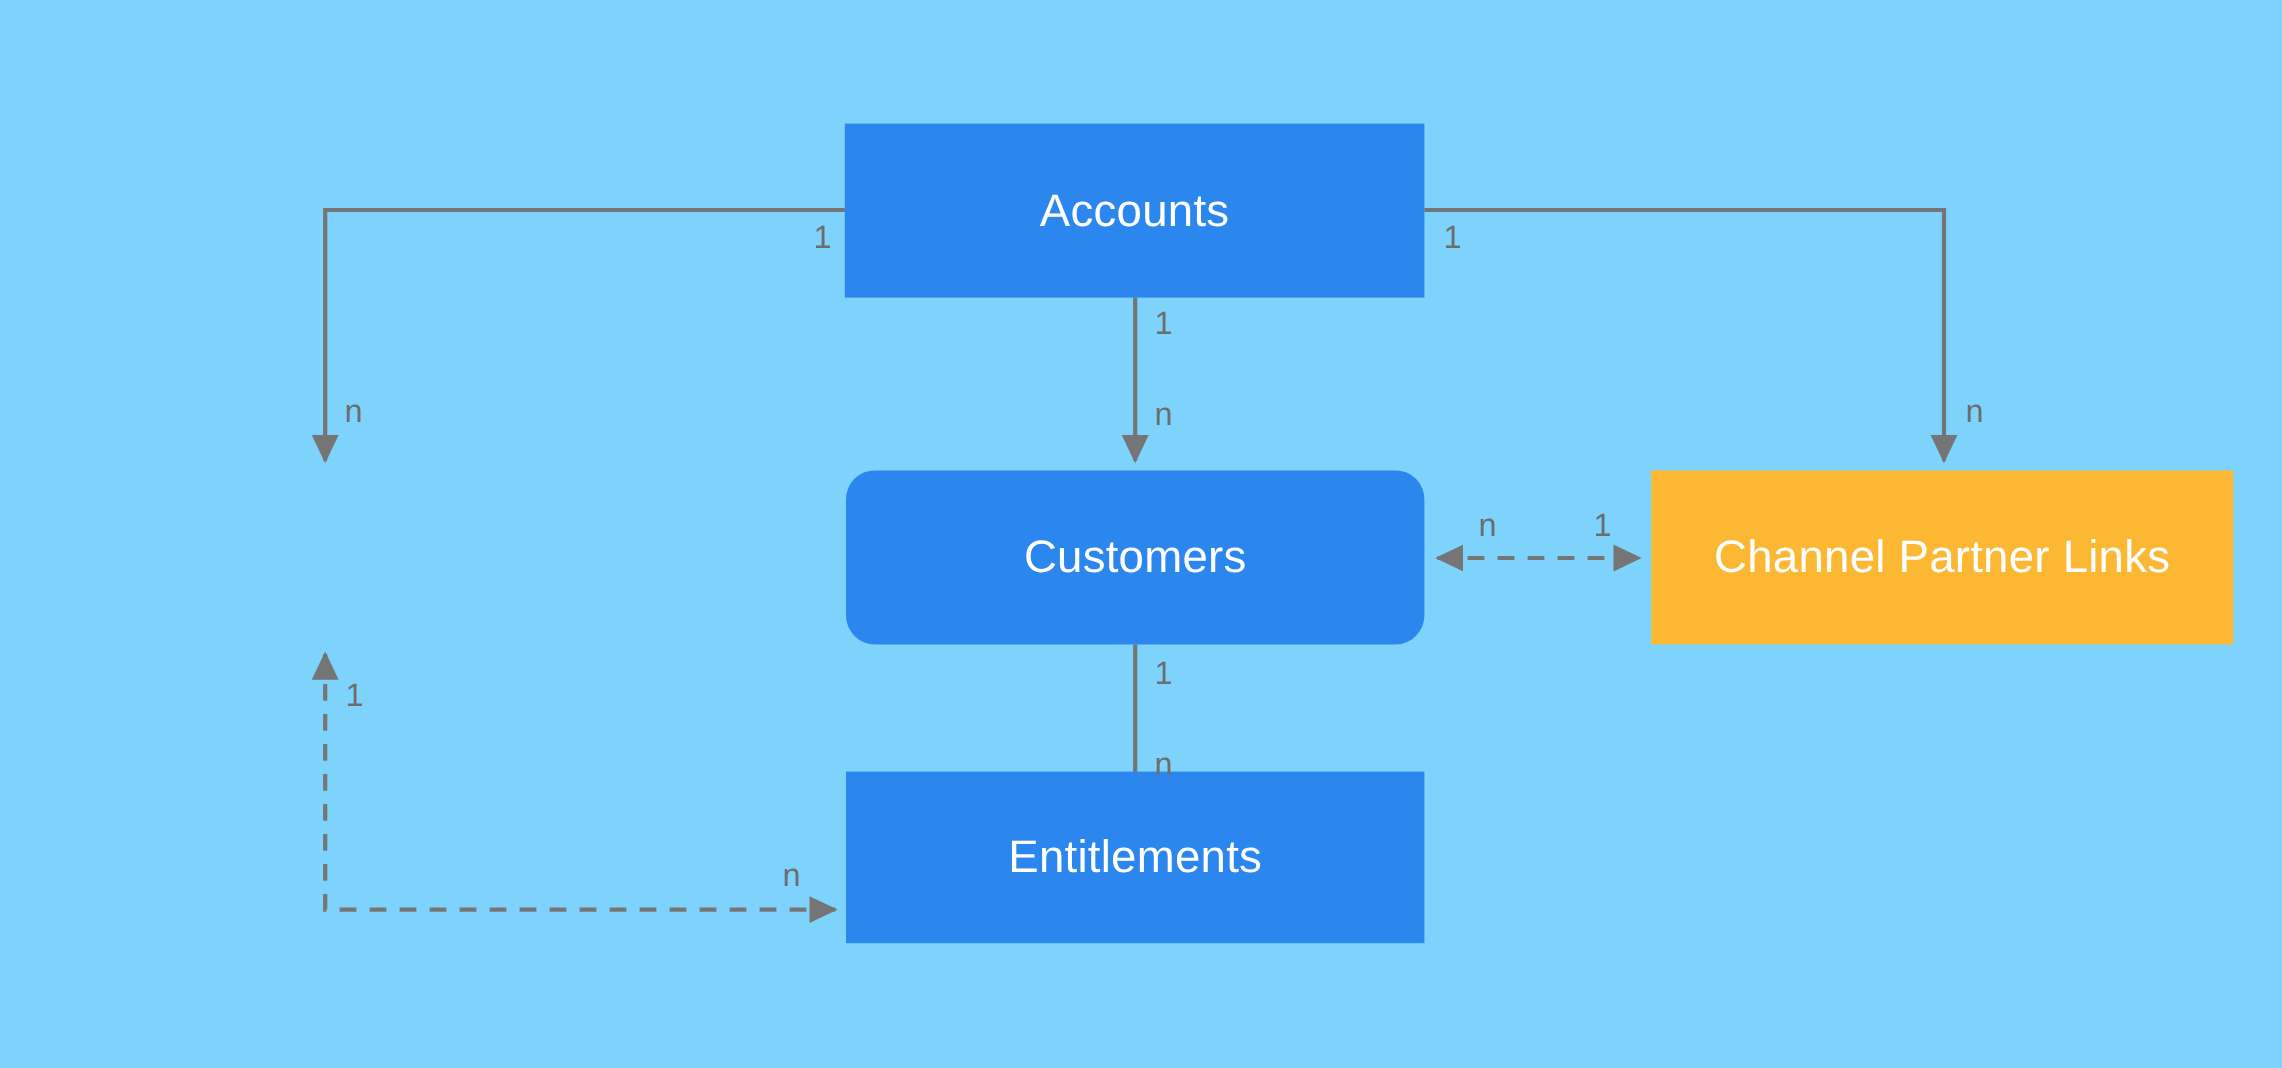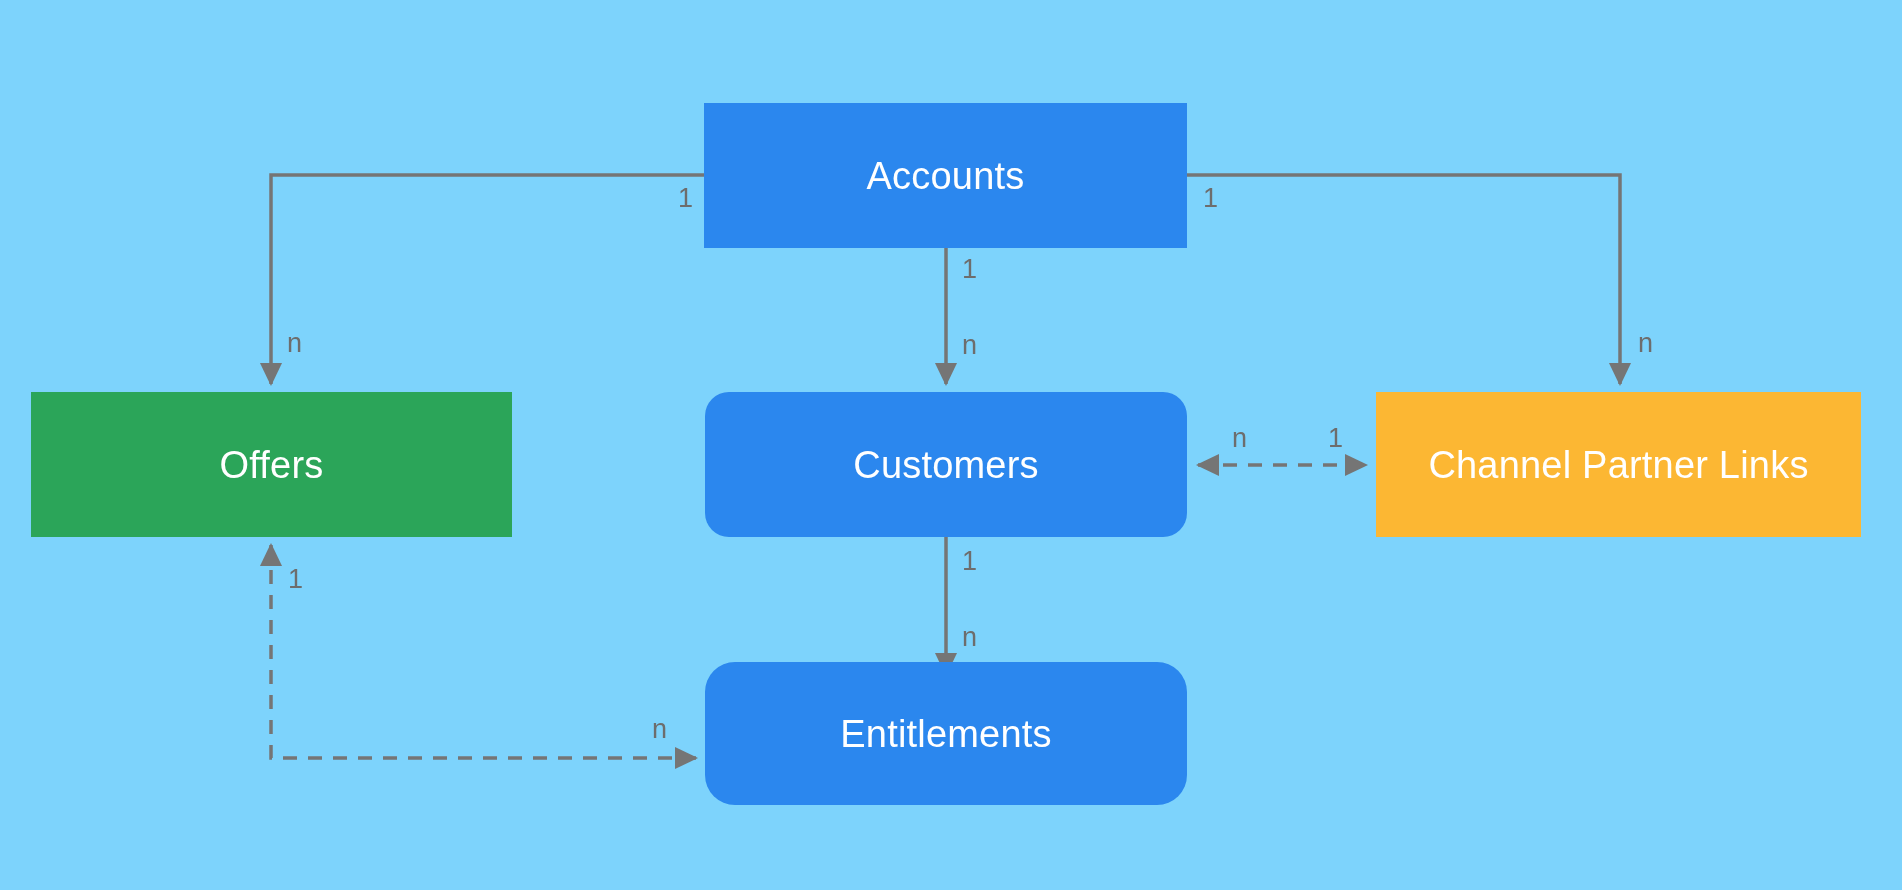--- a/index.html
+++ b/index.html
@@ -100,34 +100,31 @@
 
     <g>
       <path d="M 271 545 L 271 758 L 696 758" fill="none" stroke="#757575" stroke-width="3.5" stroke-dasharray="14 11" marker-start="url(#arrow-solid)" marker-end="url(#arrow-solid)"></path>
     </g>
   </svg>
 
   <div class="node node-accounts" style="left: 704px; top: 103px; width: 483px; height: 145px; background: rgb(43, 135, 238);">
     <span>Accounts</span>
   </div>
 
-  <div class="node node-offers" style="left: 31px; top: 392px; width: 481px; height: 145px; background: rgb(43, 165, 89);">
-    <span>Offers</span>
-  </div>
 
   <div class="node node-customers" style="left: 705px; top: 392px; width: 482px; height: 145px; background: rgb(43, 135, 238);">
     <span>Customers</span>
   </div>
 
   <div class="node node-cpl" style="left: 1376px; top: 392px; width: 485px; height: 145px; background: rgb(252, 183, 51); text-align: right;">
     <span>Channel Partner Links</span>
   </div>
 
 
-  <div class="node node-entitlements" style="left: 705px; top: 662px; width: 482px; height: 143px; background: rgb(43, 135, 238); border-radius: 30px;">
+  <div class="node node-entitlements" style="left: 705px; top: 643px; width: 482px; height: 143px; background: rgb(43, 135, 238);">
     <span>Entitlements</span>
   </div>
 
   <span class="edge-label" style="left: 678px; top: 185px;">1</span>
 
   <span class="edge-label" style="left: 287px; top: 330px;">n</span>
 
   <span class="edge-label" style="left: 962px; top: 256px;">1</span>
 
   <span class="edge-label" style="left: 962px; top: 332px;">n</span>

